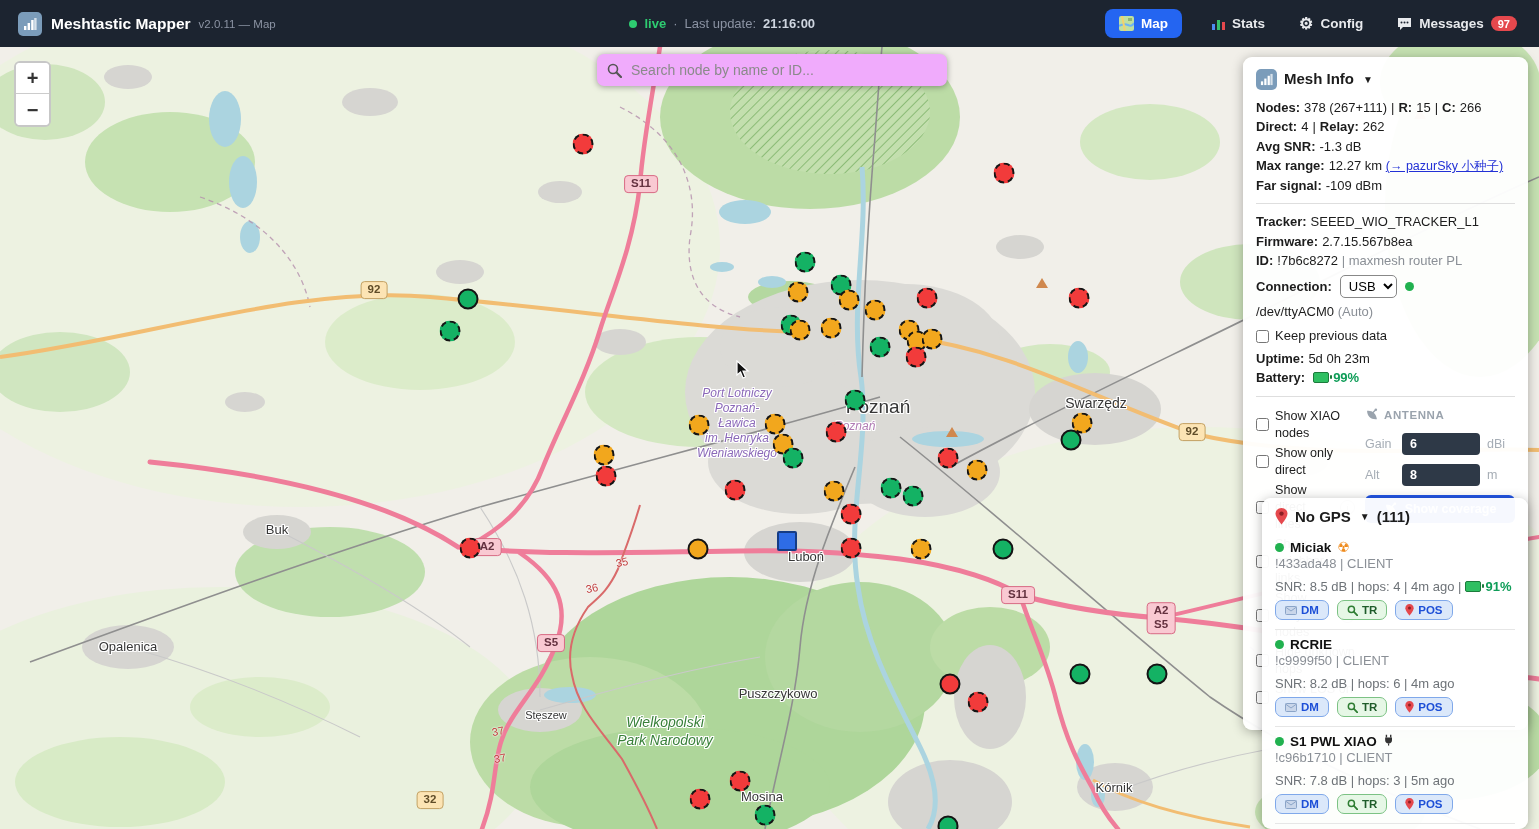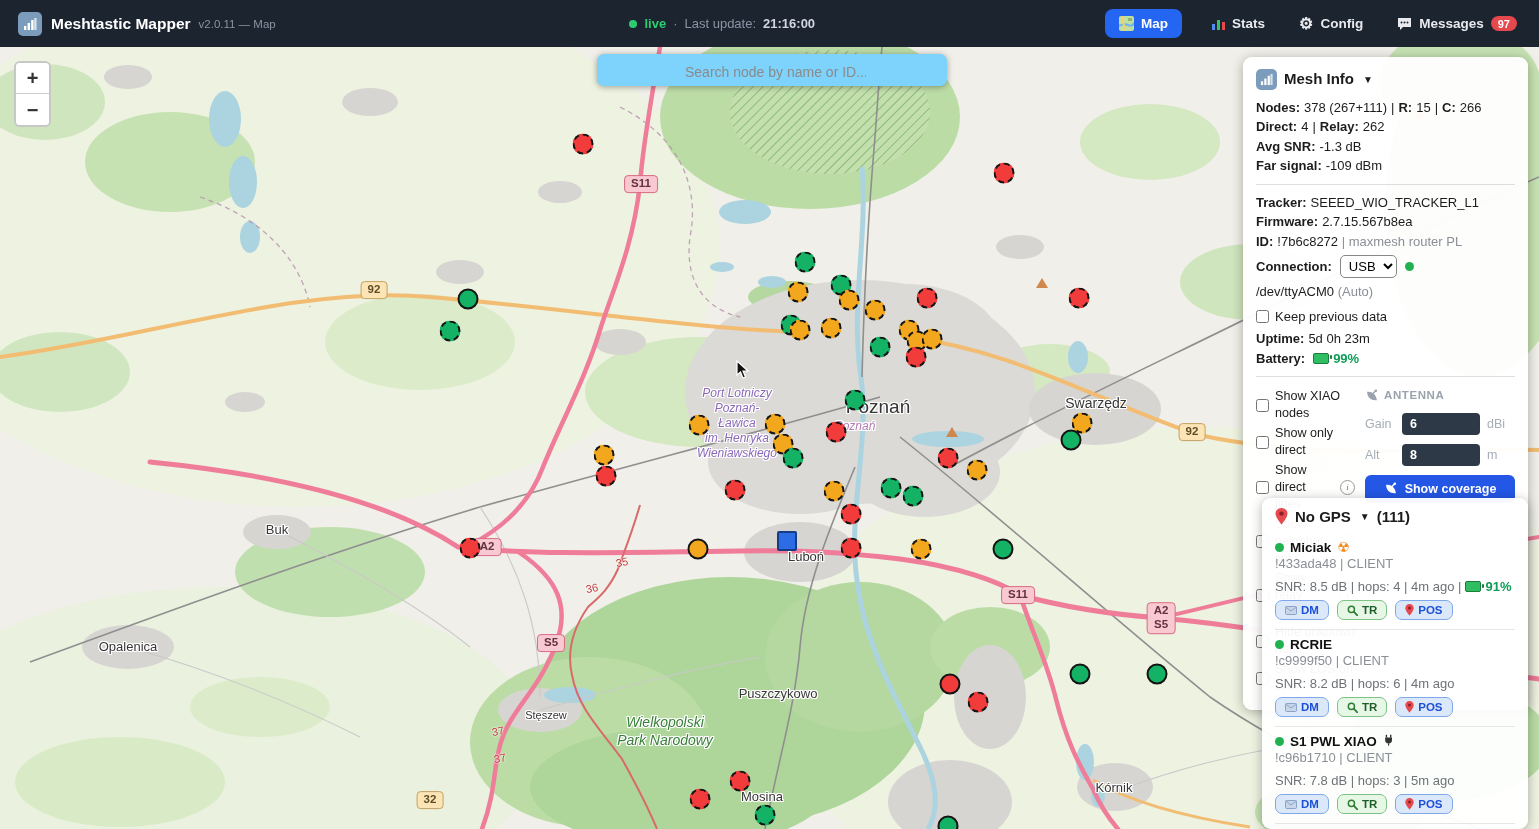--- a/index.html
+++ b/index.html
@@ -50,22 +50,22 @@
   #tracker-marker{position:absolute;width:20px;height:20px;background:#2e6ce6;border:2.5px solid #153c85;
           box-sizing:border-box;border-radius:2px;transform:translate(-50%,-50%);cursor:pointer;}
   #cursor{position:absolute;z-index:38;pointer-events:none;}
 
   
   #zoomctl{position:absolute;left:14px;top:61px;width:33px;background:#fff;border:2px solid rgba(0,0,0,.22);
            border-radius:6px;z-index:30;overflow:hidden;}
   #zoomctl button{display:block;width:100%;height:31px;background:#fff;border:none;font-size:20px;font-weight:bold;
            color:#333;cursor:pointer;font-family:inherit;line-height:1;}
   #zoomctl button:first-child{border-bottom:1px solid #ccc;}
-  #searchbox{position:absolute;left:597px;top:54px;width:350px;height:32px;background:#7dd3fc;border-radius:7px;
-           box-shadow:0 1px 6px rgba(0,0,0,.35);z-index:30;display:flex;align-items:center;padding:9px 10px;box-sizing:border-box;flex-direction:column;}
+  #searchbox{position:absolute;left:597px;top:54px;width:350px;height:32px;background:#f0abfc;border-radius:7px;
+           box-shadow:0 1px 6px rgba(0,0,0,.35);z-index:30;display:flex;align-items:center;padding:9px 10px;box-sizing:border-box;}
   #searchbox input{border:none;outline:none;flex:1;font-size:14px;font-family:inherit;color:#333;margin-left:7px;background:transparent;}
   #searchbox input::placeholder{color:#8a8a8a;}
 
   
   .panel{position:absolute;right:11px;background:rgba(255,255,255,.96);border-radius:9px;
          box-shadow:0 2px 12px rgba(0,0,0,.3);z-index:25;box-sizing:border-box;color:#1c1c1c;}
   #mesh-panel{top:57px;width:285px;padding:11px 13px 12px;font-size:13px;line-height:1.5;}
   .panel-title{display:flex;align-items:center;gap:7px;font-size:15px;font-weight:bold;margin-bottom:7px;}
   .mesh-icon-box{width:21px;height:21px;border-radius:5px;background:#7b9cba;display:flex;align-items:center;justify-content:center;}
   .caret{font-size:10px;margin-left:2px;}
@@ -455,20 +455,24 @@
     <div class="row">
       <b>Nodes:</b><span>378 (267+111)</span><span class="sep">|</span><b>R:</b><span>15</span><span class="sep">|</span><b>C:</b><span>266</span>
     </div>
     <div class="row">
       <b>Direct:</b><span>4</span><span class="sep">|</span><b>Relay:</b><span>262</span>
     </div>
     <div class="row">
       <b>Avg SNR:</b><span>-1.3 dB</span>
     </div>
     <div class="row">
+      <b>Max range:</b><span>12.27 km</span>
+      <span class="link">(→ pazurSky 小种子)</span>
+    </div>
+    <div class="row">
       <b>Far signal:</b><span>-109 dBm</span>
     </div>
 
     <hr class="div">
 
     <div class="row">
       <b>Tracker:</b><span>SEEED_WIO_TRACKER_L1</span>
     </div>
     <div class="row">
       <b>Firmware:</b><span>2.7.15.567b8ea</span>

